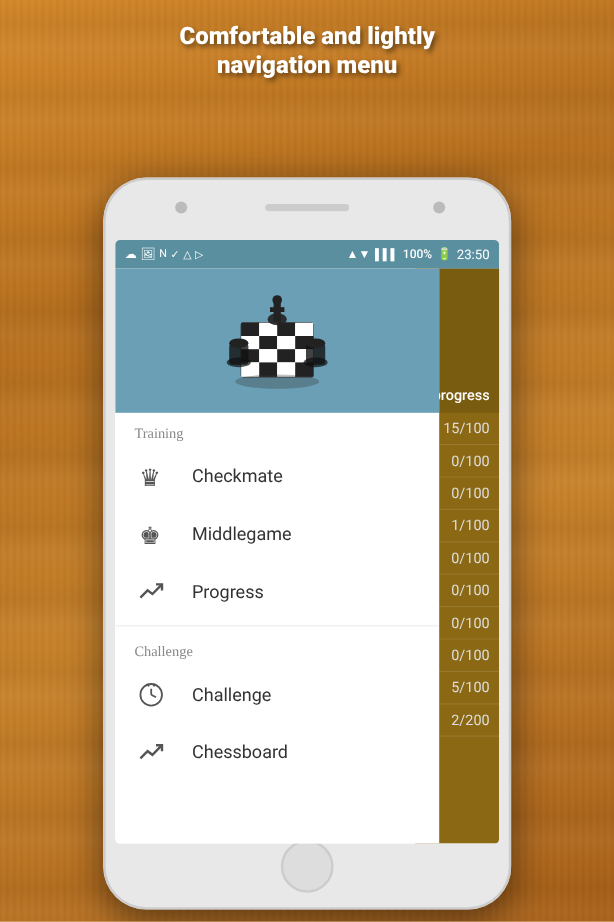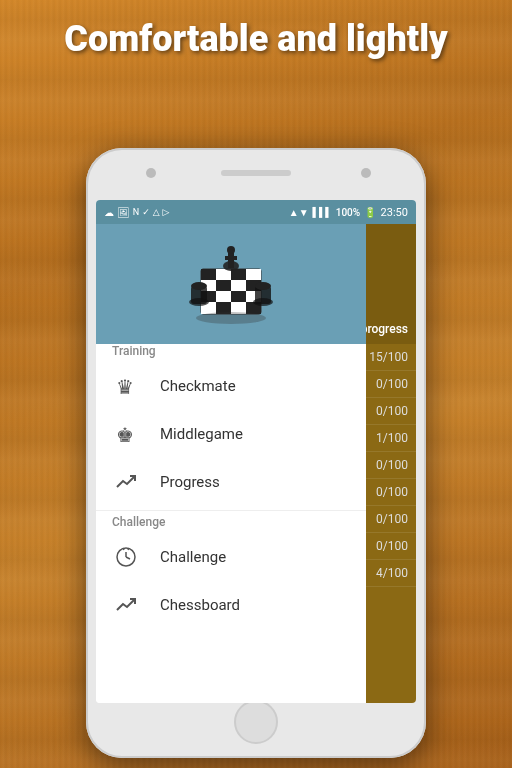--- a/index.html
+++ b/index.html
@@ -37,21 +37,21 @@
     
     .top-heading {
       position: absolute;
       top: 18px;
       left: 0; right: 0;
       text-align: center;
       z-index: 10;
     }
     .top-heading h1 {
       color: white;
-      font-size: 36px;
+      font-size: 20px;
       font-weight: 900;
       text-shadow: 2px 2px 4px rgba(0,0,0,0.5);
       line-height: 1.2;
     }
 
     
     .phone-frame {
       position: absolute;
       top: 148px;
       left: 50%;
@@ -181,24 +181,25 @@
       background: #6a9fb5;
       height: 120px;
       display: flex;
       align-items: center;
       justify-content: center;
       position: relative;
     }
 
     
     .section-label {
-      padding: 0 16px 4px;
+      padding: 10px 16px 4px;
       font-size: 12px;
       color: #888;
       font-weight: 500;
+      font-family: Liberation Serif, serif;
     }
 
     
     .menu-item {
       display: flex;
       align-items: center;
       padding: 10px 16px;
       gap: 20px;
       cursor: pointer;
     }
@@ -264,20 +265,21 @@
     }
   </style>
 </head>
 <body>
 
 <div class="wood-bg"></div>
 
 <div class="top-heading">
   <h1>
     <span>Comfortable and lightly</span><br>
+    <span>navigation menu</span>
   </h1>
 </div>
 
 <div class="phone-frame">
   <div class="phone-speaker"></div>
   <div class="phone-camera-left"></div>
   <div class="phone-camera-right"></div>
   <div class="phone-home"></div>
 
   <div class="phone-screen-area">
@@ -447,17 +449,18 @@
         <span class="progress-title">progress</span>
       </div>
       <div class="progress-item">15/100</div>
       <div class="progress-item">0/100</div>
       <div class="progress-item">0/100</div>
       <div class="progress-item">1/100</div>
       <div class="progress-item">0/100</div>
       <div class="progress-item">0/100</div>
       <div class="progress-item">0/100</div>
       <div class="progress-item">0/100</div>
-      <div class="progress-item">4/100</div>
+      <div class="progress-item">5/100</div>
+      <div class="progress-item">2/200</div>
     </div>
 
   </div>
 </div>
 
 </body></html>

